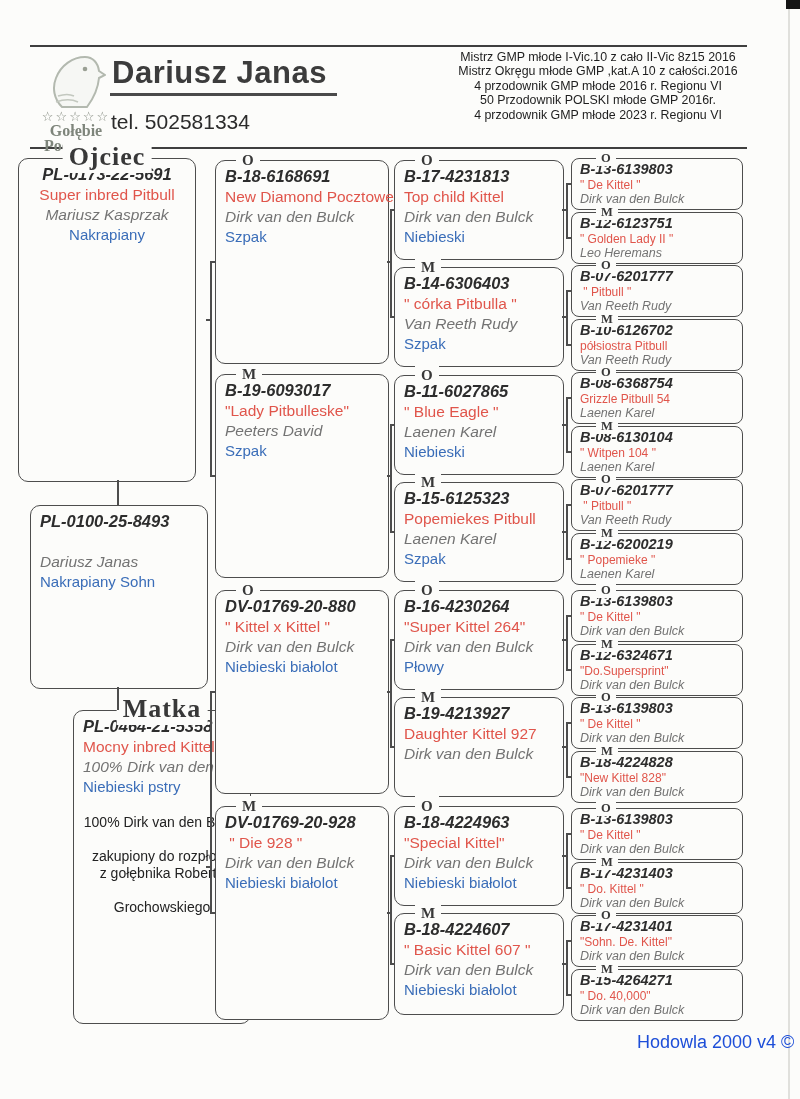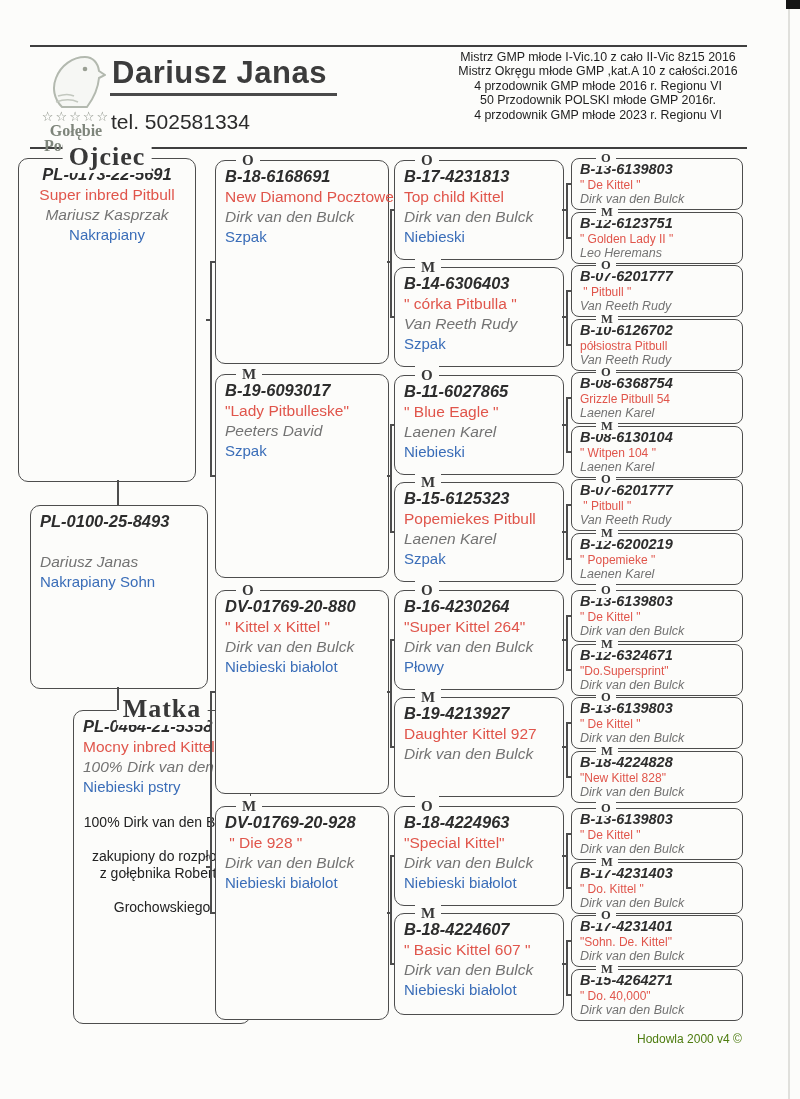--- a/index.html
+++ b/index.html
@@ -48,21 +48,21 @@
   .g4 .ring{font-size:14.5px;line-height:17.5px;}
   .g4 .name{font-size:12px;line-height:13.5px;min-height:13.5px;}
   .g4 .breeder{font-size:12.5px;line-height:14.5px;min-height:14.5px;}
   .g4 .tag{font-size:12.5px;top:-9px;left:24px;line-height:16px;padding:0 5px;}
   .g4.box{border-radius:8px;}
 
   .mother-notes{font-size:14px;color:#222;text-align:center;line-height:17px;}
   .note{margin-top:0;}
   .note-gap{margin-top:17px;}
 
-  .footer-credit{position:absolute;font-size:12px;color:#4d7c0f;}
+  .footer-credit{position:absolute;font-size:18px;color:#1d4ed8;}
 </style>
 </head>
 <body>
 
 <div class="page">
 
   <div class="edge-line" style="left:788px;top:0;width:2px;height:1099px;"></div>
   <div class="corner-mark" style="left:786px;top:0;width:14px;height:9px;"></div>
 
   <div class="hr" style="left:30px;top:45px;width:717px;"></div>

